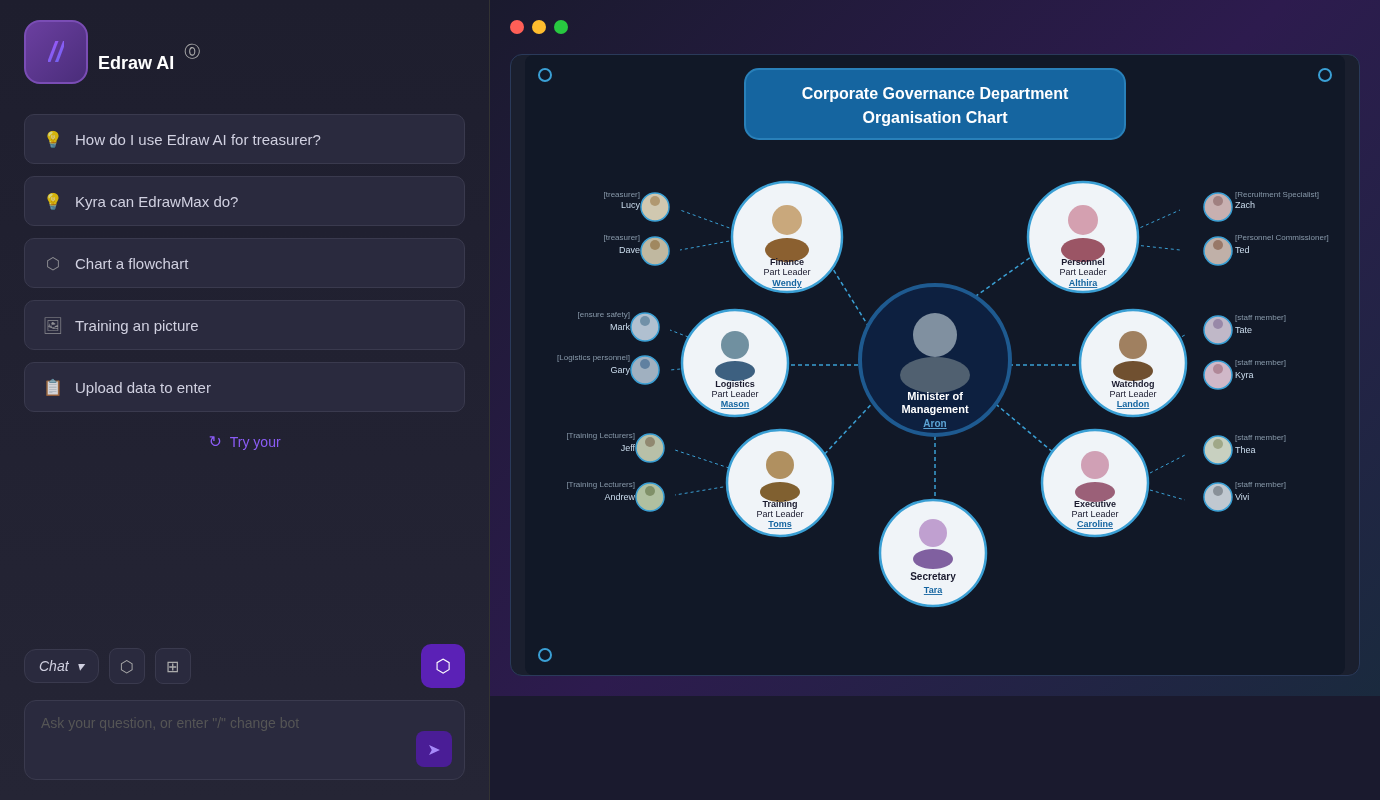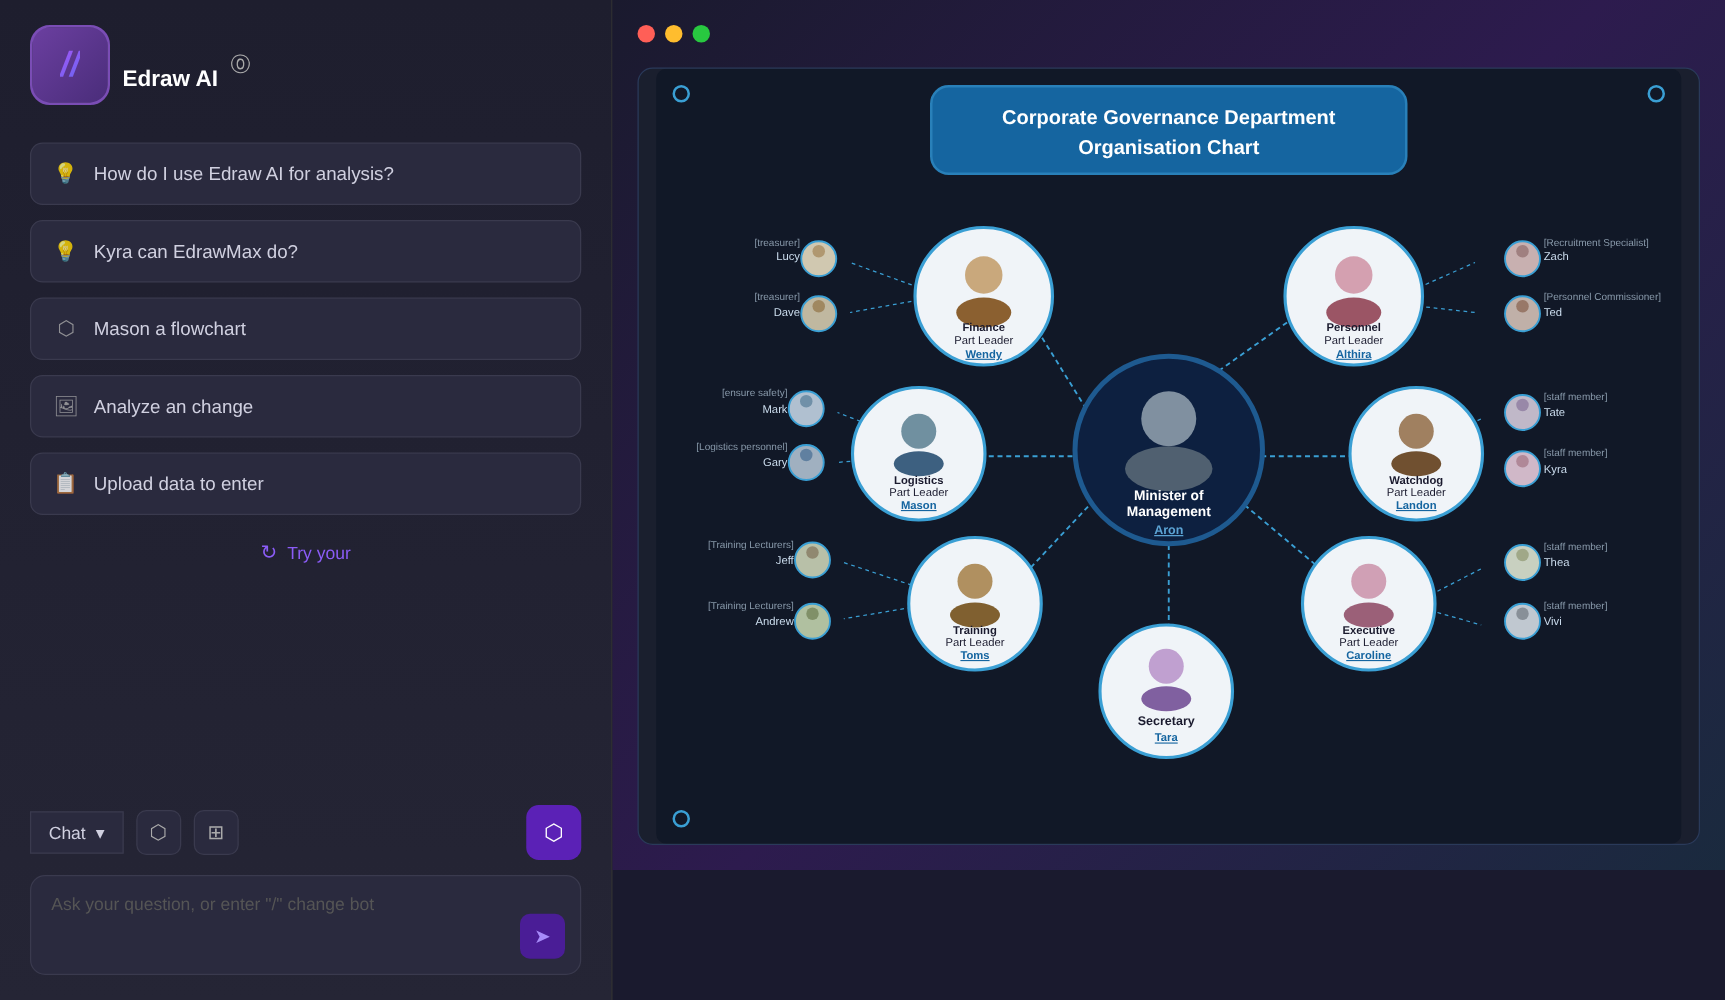--- a/index.html
+++ b/index.html
@@ -116,28 +116,29 @@
     .chat-controls {
       display: flex;
       align-items: center;
       gap: 10px;
       margin-bottom: 12px;
     }
 
     .chat-select {
       background: #2a2a3e;
       border: 1px solid #3a3a4e;
-      border-radius: 0;
+      border-radius: 12px;
       color: #d0d0e0;
       padding: 8px 14px;
       font-size: 14px;
       cursor: pointer;
       display: flex;
       align-items: center;
       gap: 8px;
+      font-style: italic;
     }
 
     .control-btn {
       width: 36px;
       height: 36px;
       background: #2a2a3e;
       border: 1px solid #3a3a4e;
       border-radius: 8px;
       display: flex;
       align-items: center;
@@ -245,33 +246,33 @@
   <div class="header">
     <div class="logo-box">
       <span class="logo-icon">//</span>
     </div>
     <span class="header-title">Edraw AI</span>
     <span class="header-help">⓪</span>
   </div>
 
   <div class="suggestion-btn">
     <span class="btn-icon">💡</span>
-    <span>How do I use Edraw AI for analysis?</span>
+    <span>How do I use Edraw AI for treasurer?</span>
   </div>
   <div class="suggestion-btn">
     <span class="btn-icon">💡</span>
     <span>Kyra can EdrawMax do?</span>
   </div>
   <div class="suggestion-btn">
     <span class="btn-icon">⬡</span>
-    <span>Mason a flowchart</span>
+    <span>Chart a flowchart</span>
   </div>
   <div class="suggestion-btn">
     <span class="btn-icon">🖼</span>
-    <span>Analyze an change</span>
+    <span>Training an picture</span>
   </div>
   <div class="suggestion-btn">
     <span class="btn-icon">📋</span>
     <span>Upload data to enter</span>
   </div>
 
   <div class="try-more">
     <span class="try-more-icon">↻</span>
     <span>Try your</span>
   </div>

